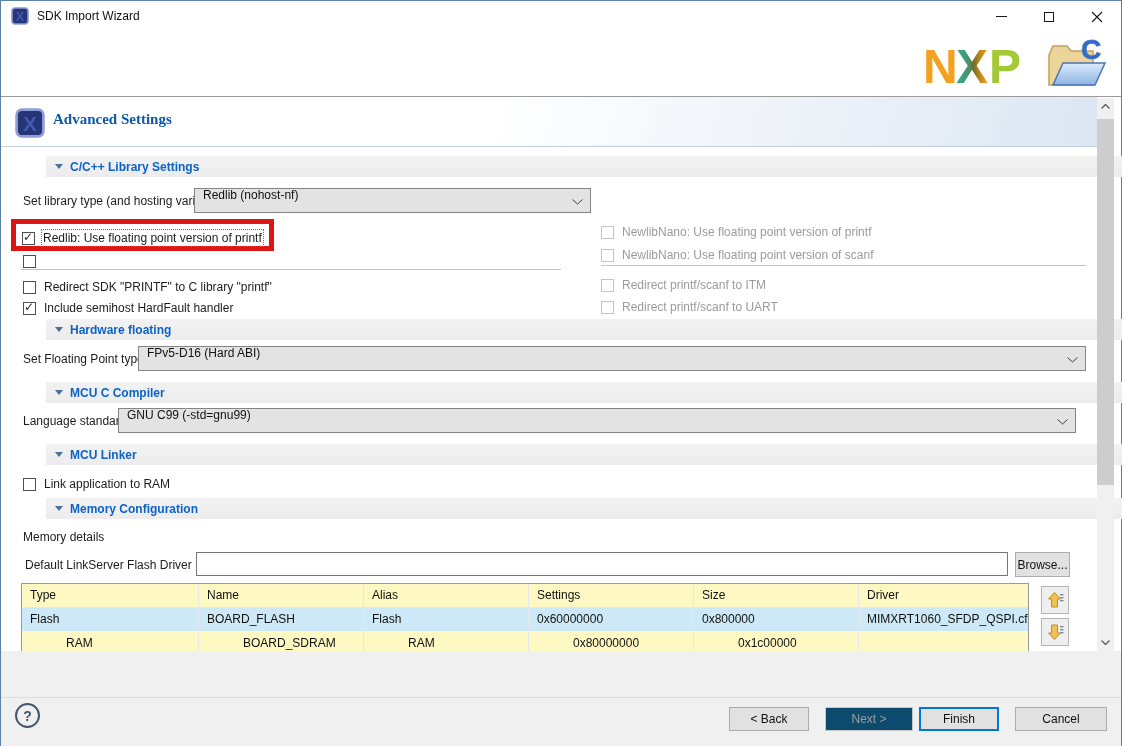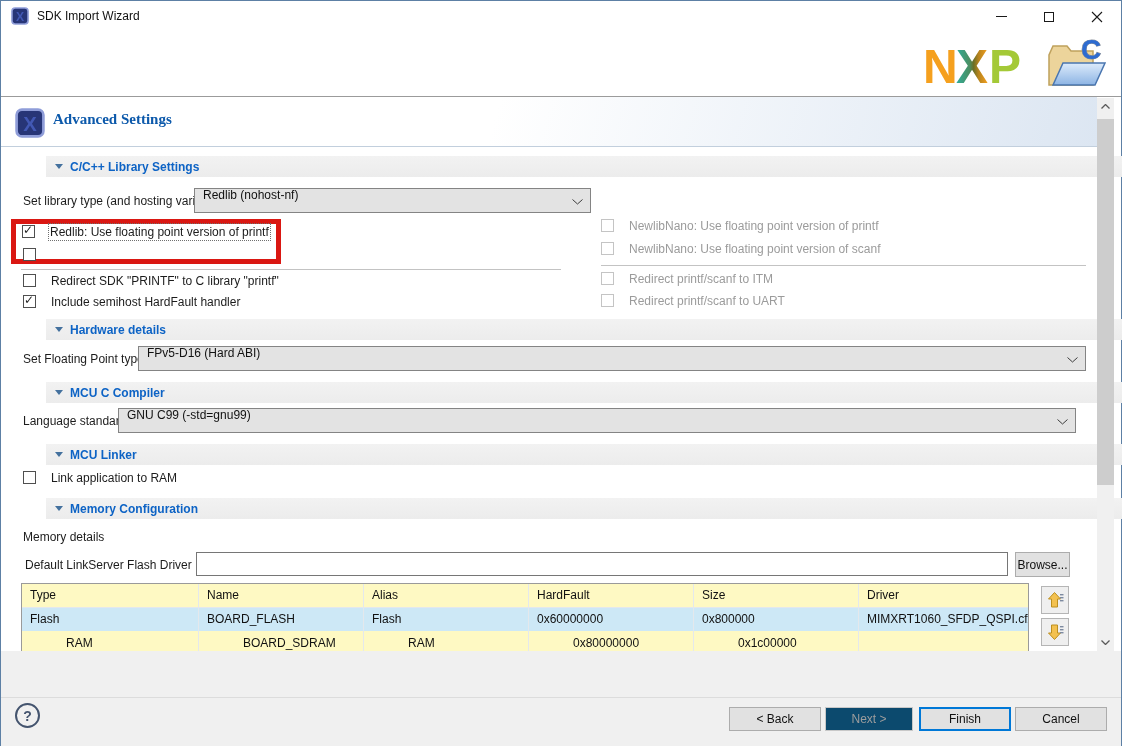--- a/index.html
+++ b/index.html
@@ -32,21 +32,21 @@
 
   .field-label { position:absolute; font-size:12px; color:#1c1c1c; white-space:nowrap; height:16px; line-height:16px; }
 
   
   .combo { position:absolute; height:25px; background:#e3e3e3; border:1px solid #848484; box-sizing:border-box;
     display:flex; align-items:center; padding:0 24px 12px 8px; }
   .combo-text { font-size:12px; color:#111; white-space:nowrap; }
   .combo-arrow { position:absolute; right:7px; top:10px; line-height:0; }
 
   
-  .cbrow { position:absolute; display:flex; align-items:flex-start; gap:15px; height:33px; }
+  .cbrow { position:absolute; display:flex; align-items:flex-end; gap:8px; height:20px; }
   .cb { width:13px; height:13px; border:1px solid #4f4f4f; background:#fff; box-sizing:border-box; position:relative; flex:none; }
   .cbrow.checked .cb::after { content:"\2713"; position:absolute; left:0px; top:-3px; font-size:12px; font-weight:bold; color:#1f1f1f; }
   .cbrow.disabled .cb { border-color:#c4c4c4; }
   .cbrow.disabled .cblabel { color:#9b9b9b; }
   .cblabel { font-size:12px; color:#1c1c1c; white-space:nowrap; }
   .dotted { outline:1px dotted #707070; outline-offset:1px; }
   .divider { position:absolute; height:1px; background:#c3c3c3; }
 
   .redbox { position:absolute; left:10px; top:218px; border:5px solid #da1712; padding:1px 7px 1px 6px; }
   .redbox .cbrow { position:static; }
@@ -193,21 +193,21 @@
     <span class="cb"></span>
     <span class="cblabel">Redirect printf/scanf to ITM</span>
   </div>
   <div class="cbrow disabled" style="left:600px;top:293px">
     <span class="cb"></span>
     <span class="cblabel">Redirect printf/scanf to UART</span>
   </div>
 
   <div class="secbar" style="top:318px">
     <span class="tri"></span>
-    <span class="sectitle">Hardware details</span>
+    <span class="sectitle">Hardware floating</span>
   </div>
   <span class="field-label" style="left:22px;top:350px">Set Floating Point type</span>
   <div class="combo" style="left:137px;top:345px;width:948px">
     <span class="combo-text">FPv5-D16 (Hard ABI)</span>
     <span class="combo-arrow">
       <svg width="11" height="6" viewBox="0 0 11 6">
           <path d="M0.5 0.5 L5.5 5 L10.5 0.5" fill="none" stroke="#3c3c3c"></path>
         </svg>
     </span>
   </div>
@@ -245,21 +245,21 @@
   <input class="textinput" style="left: 195px; top: 551px; width: 812px; height: 24px;" type="text" value="">
   <div class="btn" style="left:1014px;top:551px;width:55px;height:25px">
     <span>Browse...</span>
   </div>
 
   <div class="memtable">
     <div class="trow thead">
       <div class="tcell">Type</div>
       <div class="tcell">Name</div>
       <div class="tcell">Alias</div>
-      <div class="tcell">HardFault</div>
+      <div class="tcell">Settings</div>
       <div class="tcell">Size</div>
       <div class="tcell">Driver</div>
     </div>
     <div class="trow selected">
       <div class="tcell">Flash</div>
       <div class="tcell">BOARD_FLASH</div>
       <div class="tcell">Flash</div>
       <div class="tcell">0x60000000</div>
       <div class="tcell">0x800000</div>
       <div class="tcell">MIMXRT1060_SFDP_QSPI.cfx</div>
@@ -304,26 +304,26 @@
       </svg>
     </div>
   </div>
 
   <div class="bottom">
     <div class="bottom-line"></div>
   </div>
   <div class="help">
     <span>?</span>
   </div>
-  <div class="btn" style="left:728px;top:706px;width:92px">
+  <div class="btn" style="left:728px;top:706px;width:80px">
     <span>&lt; Back</span>
   </div>
   <div class="btn disabled" style="left:824px;top:706px;width:88px">
     <span>Next &gt;</span>
   </div>
-  <div class="btn default" style="left:918px;top:706px;width:92px">
+  <div class="btn default" style="left:918px;top:706px;width:80px">
     <span>Finish</span>
   </div>
   <div class="btn" style="left:1014px;top:706px;width:92px">
     <span>Cancel</span>
   </div>
 
 </div>
 
 </body></html>

